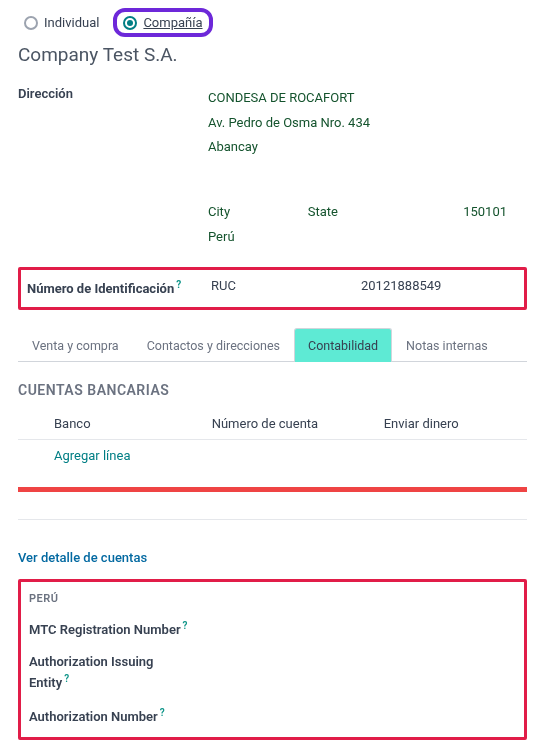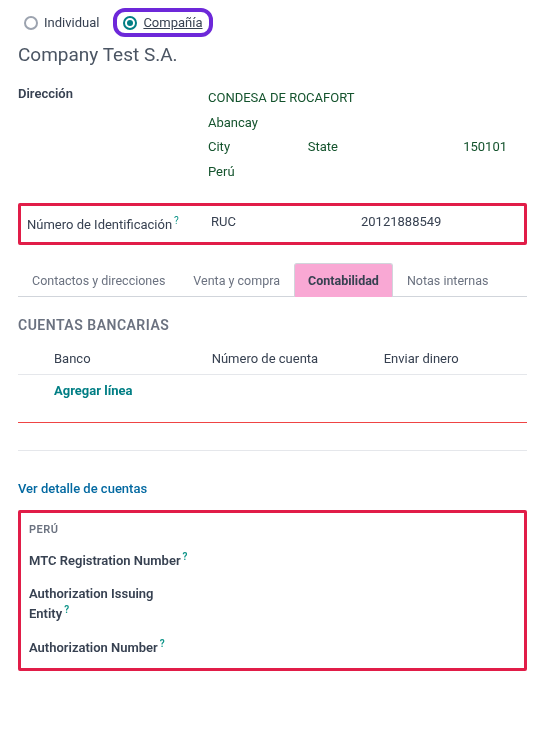--- a/index.html
+++ b/index.html
@@ -31,49 +31,49 @@
   .hl-radio { border: 4px solid #6d28d9; border-radius: 12px; text-decoration: underline; }
 
   .company-title { font-size: 19px; font-weight: 400; color: #4b5563; margin: 2px 0 20px 0; }
 
   .section-label { font-size: 13px; font-weight: 600; color: #374151; margin-bottom: 12px; }
 
   .address-block { display: flex; margin-bottom: 18px; }
   .address-left { width: 190px; }
   .address-right { flex: 1; line-height: 1.9; color: #14532d; }
   .addr-row { display: flex; }
-  .addr-cell { flex: 1; }
+  .addr-cell { flex: 1; margin-top: 40px; }
 
   .hl-box { border: 3px solid #e11d48; border-radius: 2px; padding: 8px 6px; margin-bottom: 18px; }
   .id-row { display: flex; align-items: flex-start; }
-  .id-label { width: 184px; font-weight: 400; color: #374151; line-height: 1.4; }
+  .id-label { width: 184px; font-weight: 700; color: #374151; line-height: 1.4; }
   .id-type { width: 150px; color: #374151; }
   .id-number { flex: 1; color: #374151; padding-right: 12px; }
   .help-q { color: #0d9488; font-size: 10px; vertical-align: super; margin-left: 2px; }
 
   
   .tabs { display: flex; border-bottom: 1px solid #d1d5db; margin-bottom: 20px; }
   .tab {
     padding: 9px 13px; font-size: 12.5px; color: #6b7280; cursor: pointer;
     border: 1px solid transparent; border-bottom: none; margin-bottom: -1px;
     white-space: nowrap;
   }
   .tab.active {
-    border-color: #d1d5db; background: #f9a8d4; color: #374151; font-weight: 700;
+    border-color: #d1d5db; background: #5eead4; color: #374151; font-weight: 400;
     border-radius: 3px 3px 0 0;
   }
 
   .subhead { font-size: 14px; letter-spacing: 0.5px; color: #6b7280; font-weight: 600; text-transform: uppercase; margin: 6px 0 14px 0; }
 
   .bank-table { width: 100%; }
   .bank-head { display: flex; font-weight: 400; color: #374151; padding: 4px 0 8px 36px; }
   .bank-col-1 { flex: 1.1; }
   .bank-col-2 { flex: 1.2; }
   .bank-col-3 { flex: 1; }
-  .bank-row { padding: 8px 0 24px 36px; border-top: 1px solid #e5e7eb; border-bottom: 1px solid #ef4444; font-weight: bold; }
+  .bank-row { padding: 8px 0 24px 36px; border-top: 1px solid #e5e7eb; border-bottom: 5px solid #ef4444; }
   .bank-footer { height: 22px; border-bottom: 1px solid #e5e7eb; margin-top: 6px; }
 
   .link-teal { color: #017e84; cursor: pointer; }
   .link-block { margin: 30px 0 14px 0; font-size: 13px; font-weight: 500; color: #0369a1; cursor: pointer; }
 
   .peru-box { border: 3px solid #e11d48; border-radius: 2px; padding: 10px 8px 6px 8px; }
   .peru-subhead { font-size: 11px; letter-spacing: 0.5px; color: #6b7280; font-weight: 600; text-transform: uppercase; margin-bottom: 14px; }
   .peru-field { font-weight: 600; color: #374151; line-height: 1.4; margin-bottom: 14px; max-width: 160px; }
 </style>
 </head>
@@ -93,20 +93,21 @@
   </div>
 
   <h1 class="company-title">Company Test S.A.</h1>
 
   <div class="address-block">
     <div class="address-left">
       <div class="section-label">Dirección</div>
     </div>
     <div class="address-right">
       <div>CONDESA DE ROCAFORT</div>
+      <div>Av. Pedro de Osma Nro. 434</div>
       <div>Abancay</div>
       <div class="addr-row">
         <div class="addr-cell">City</div>
         <div class="addr-cell">State</div>
         <div class="addr-cell" style="text-align:right;padding-right:20px">150101</div>
       </div>
       <div>Perú</div>
     </div>
   </div>
 
@@ -114,22 +115,22 @@
     <div class="id-row">
       <div class="id-label">
         <span>Número de Identificación</span><span class="help-q">?</span>
       </div>
       <div class="id-type">RUC</div>
       <div class="id-number">20121888549</div>
     </div>
   </div>
 
   <div class="tabs">
+    <div class="tab">Venta y compra</div>
     <div class="tab">Contactos y direcciones</div>
-    <div class="tab">Venta y compra</div>
     <div class="tab active">Contabilidad</div>
     <div class="tab">Notas internas</div>
   </div>
 
   <div class="subhead">CUENTAS BANCARIAS</div>
 
   <div class="bank-table">
     <div class="bank-head">
       <div class="bank-col-1">Banco</div>
       <div class="bank-col-2">Número de cuenta</div>

